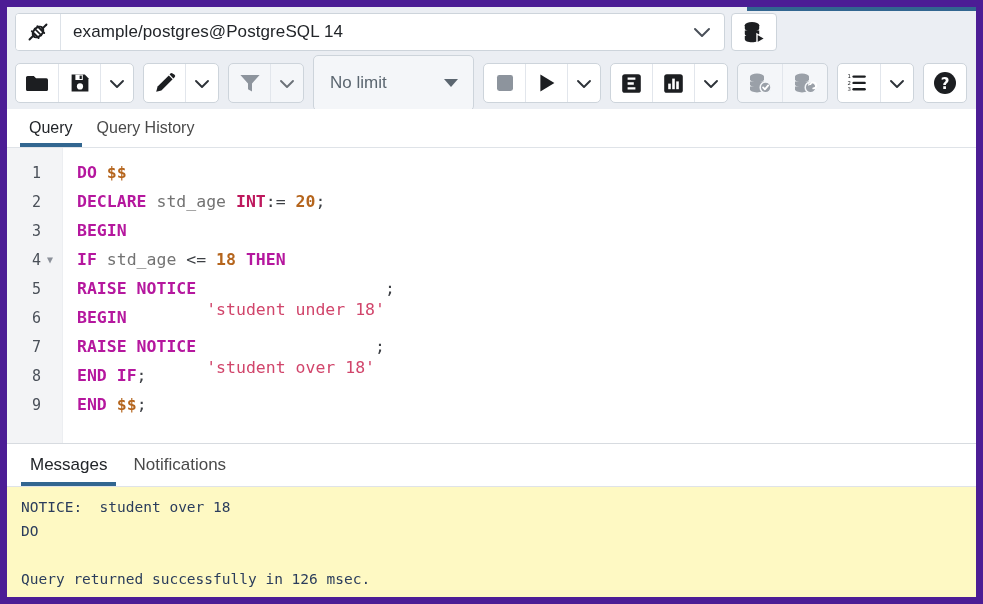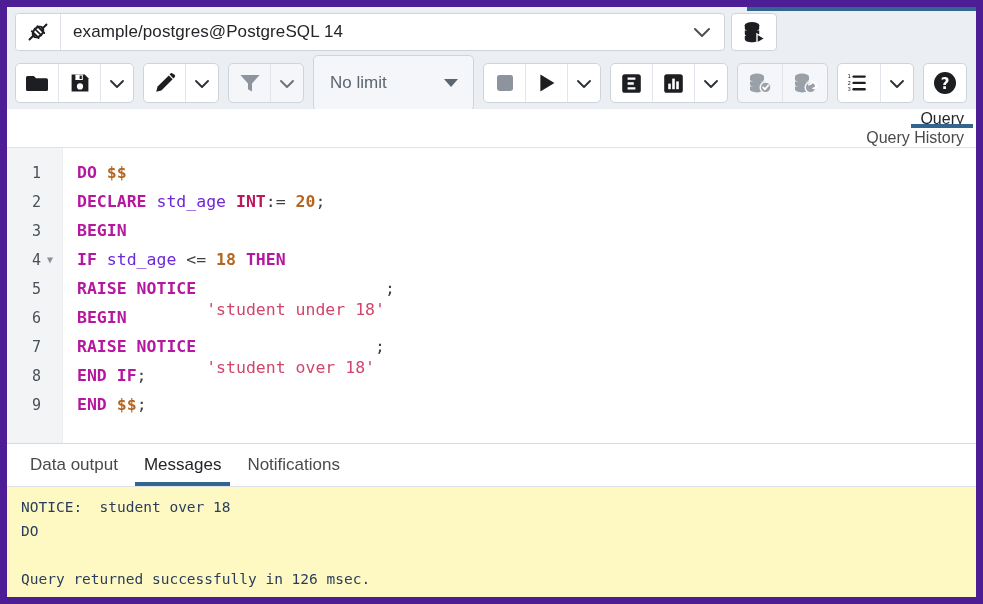--- a/index.html
+++ b/index.html
@@ -146,21 +146,20 @@
 
   
   .qtabs {
     height: 39px;
     min-height: 39px;
     background: #ffffff;
     display: flex;
     align-items: flex-end;
     padding-left: 10px;
     border-bottom: 1px solid #dfe3e8;
-    flex-direction: column;
   }
   .qtab {
     position: relative;
     height: 38px;
     padding: 0 12px;
     display: flex;
     align-items: center;
     font-size: 16px;
     color: #4a4a4a;
     cursor: pointer;
@@ -221,21 +220,21 @@
   .cline {
     height: 29px;
     display: flex;
     align-items: center;
     white-space: pre;
   }
   .kw   { color: #b5179e; font-weight: bold; }
   .typ  { color: #be185d; font-weight: bold; }
   .num  { color: #b5651d; font-weight: bold; }
   .str  { color: #d1456b; margin-top: 42px; }
-  .var  { color: #6d28d9; }
+  .var  { color: #737373; }
   .op   { color: #3c3f44; }
   .dollar { color: #b5651d; font-weight: bold; }
 
   
   .res-tabs {
     height: 44px;
     min-height: 44px;
     background: #ffffff;
     border-top: 1px solid #d7dbe0;
     display: flex;
@@ -551,23 +550,20 @@
       <div class="cline">
         <span class="kw">END IF</span><span class="op">;</span>
       </div>
       <div class="cline">
         <span class="kw">END</span><span> </span><span class="dollar">$$</span><span class="op">;</span>
       </div>
     </div>
   </div>
 
   <div class="res-tabs">
-    <div class="rtab">
-      <span>Data output</span>
-    </div>
     <div class="rtab active">
       <span>Messages</span>
     </div>
     <div class="rtab">
       <span>Notifications</span>
     </div>
   </div>
 
   <div class="messages">
     <div class="mline">NOTICE:  student over 18</div>

